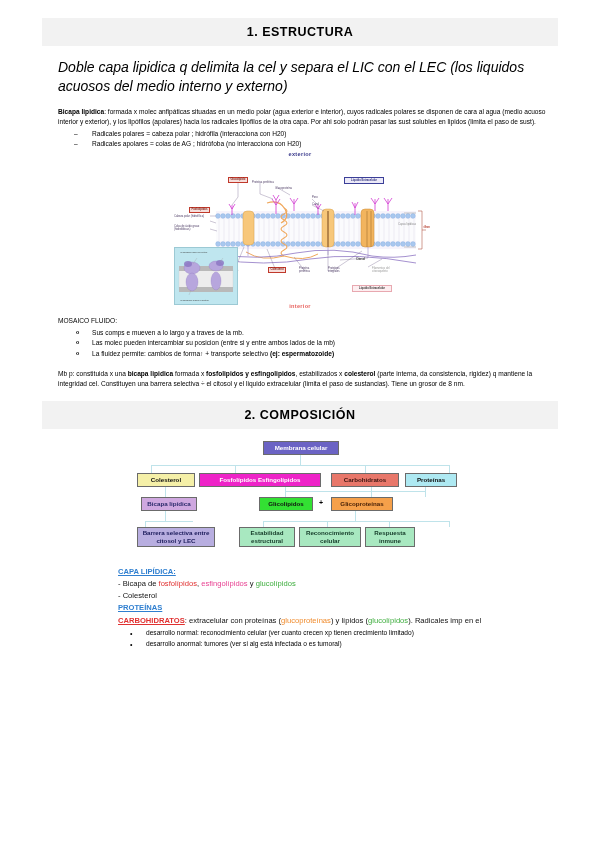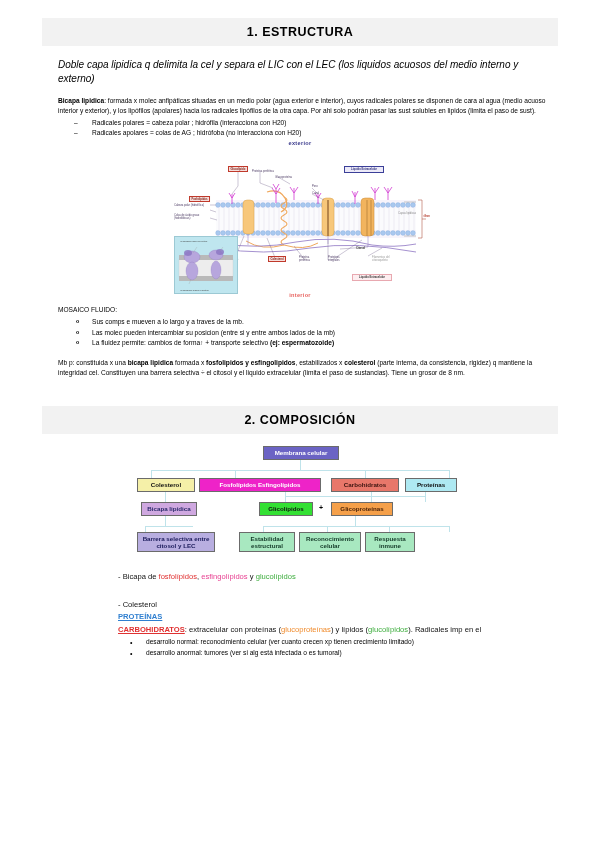--- a/index.html
+++ b/index.html
@@ -26,21 +26,21 @@
     margin:18px 42px 0 42px;
     padding:7px 0 7px 0;
     text-align:center;
     font-weight:bold;
     font-size:12.5px;
     letter-spacing:.5px;
   }
 
   .lead{
     font-style:italic;
-    font-size:10px;
+    font-size:14px;
     margin:12px 52px 0 58px;
     line-height:1.35;
   }
 
   .para{
     font-size:6.6px;
     line-height:1.5;
     margin:11px 52px 0 58px;
     text-align:left;
   }
@@ -101,21 +101,21 @@
 
   
   .notes{margin:9px 52px 0 118px;font-size:7.6px;line-height:1.62;font-family:"Liberation Sans",sans-serif;}
   .notes .hd{text-decoration:underline;font-weight:bold;}
   .notes ul.dot{font-size:6.6px;margin-top:1px;}
   .c-blue{color:#2f7fd0;}
   .c-red{color:#e03131;}
   .c-pink{color:#e84393;}
   .c-green{color:#3fae3f;}
   .c-orange{color:#f08c2e;margin-top:31px;}
-  .c-black{color:#111;margin-top:16px;}
+  .c-black{color:#111;}
 </style>
 </head>
 <body>
 
 <div class="page">
 
 
   <div class="section-band">1. ESTRUCTURA</div>
 
   <div class="lead">Doble capa lipidica q delimita la cel y separa el LIC con el LEC (los liquidos acuosos del medio interno y externo)</div>
@@ -348,21 +348,21 @@
       <li>Sus comps e mueven a lo largo y a traves de la mb.</li>
       <li>Las molec pueden intercambiar su posicion (entre si y entre ambos lados de la mb)</li>
       <li><span>La fluidez permite: cambios de forma↑ + transporte selectivo</span> <b>(ej: espermatozoide)</b></li>
     </ul>
   </div>
 
   <div class="para" style="margin-top:9px;">
     <span>Mb p: constituida x una </span><b>bicapa lipidica</b><span> formada x </span><b>fosfolipidos y esfingolipidos</b><span>, estabilizados x </span><b>colesterol</b><span> (parte interna, da consistencia, rigidez) q mantiene la integridad cel. Constituyen una barrera selectiva ÷ el citosol y el liquido extracelular (limita el paso de sustancias). Tiene un grosor de 8 nm.</span>
   </div>
 
-  <div class="section-band" style="margin-top:28px;">2. COMPOSICIÓN</div>
+  <div class="section-band" style="margin-top:12px;">2. COMPOSICIÓN</div>
 
   <div class="flow">
 
     <div class="fline h" style="left:16px;top:26px;width:298px;"></div>
     <div class="fline v" style="left:165px;top:16px;height:10px;"></div>
     <div class="fline v" style="left:16px;top:26px;height:8px;"></div>
     <div class="fline v" style="left:100px;top:26px;height:8px;"></div>
     <div class="fline v" style="left:230px;top:26px;height:8px;"></div>
     <div class="fline v" style="left:314px;top:26px;height:8px;"></div>
 
@@ -394,20 +394,21 @@
     <div style="position:absolute;left:184px;top:60px;font-size:7px;font-weight:bold;">+</div>
     <div class="fbox" id="fb-r2-2" style="left: 196px; top: 58px; width: 62px; height: 14px; background: rgb(245, 160, 74); color: rgb(74, 34, 8);">Glicoproteínas</div>
 
     <div class="fbox" id="fb-r3-0" style="left: 2px; top: 88px; width: 78px; height: 20px; background: rgb(184, 174, 224); color: rgb(26, 26, 90);">Barrera selectiva entre citosol y LEC</div>
     <div class="fbox" id="fb-r3-1" style="left: 104px; top: 88px; width: 56px; height: 20px; background: rgb(168, 232, 192); color: rgb(20, 58, 40);">Estabilidad estructural</div>
     <div class="fbox" id="fb-r3-2" style="left: 164px; top: 88px; width: 62px; height: 20px; background: rgb(168, 232, 192); color: rgb(20, 58, 40);">Reconocimiento celular</div>
     <div class="fbox" id="fb-r3-3" style="left: 230px; top: 88px; width: 50px; height: 20px; background: rgb(168, 232, 192); color: rgb(20, 58, 40);">Respuesta inmune</div>
   </div>
 
   <div class="notes">
+    <div class="hd c-blue">CAPA LIPÍDICA:</div>
     <div>
       <span class="c-black">- Bicapa de </span><span class="c-red">fosfolípidos</span><span class="c-black">, </span><span class="c-pink">esfingolípidos</span><span class="c-black"> y </span><span class="c-green">glucolípidos</span>
     </div>
     <div class="c-black">- Colesterol</div>
     <div class="hd c-blue">PROTEÍNAS</div>
     <div>
       <span class="hd c-red">CARBOHIDRATOS</span><span class="c-black">: extracelular con proteínas (</span><span class="c-orange">glucoproteínas</span><span class="c-black">) y lípidos (</span><span class="c-green">glucolípidos</span><span class="c-black">). Radicales imp en el</span>
     </div>
     <ul class="dot">
       <li>desarrollo normal: reconocimiento celular (ver cuanto crecen xp tienen crecimiento limitado)</li>

